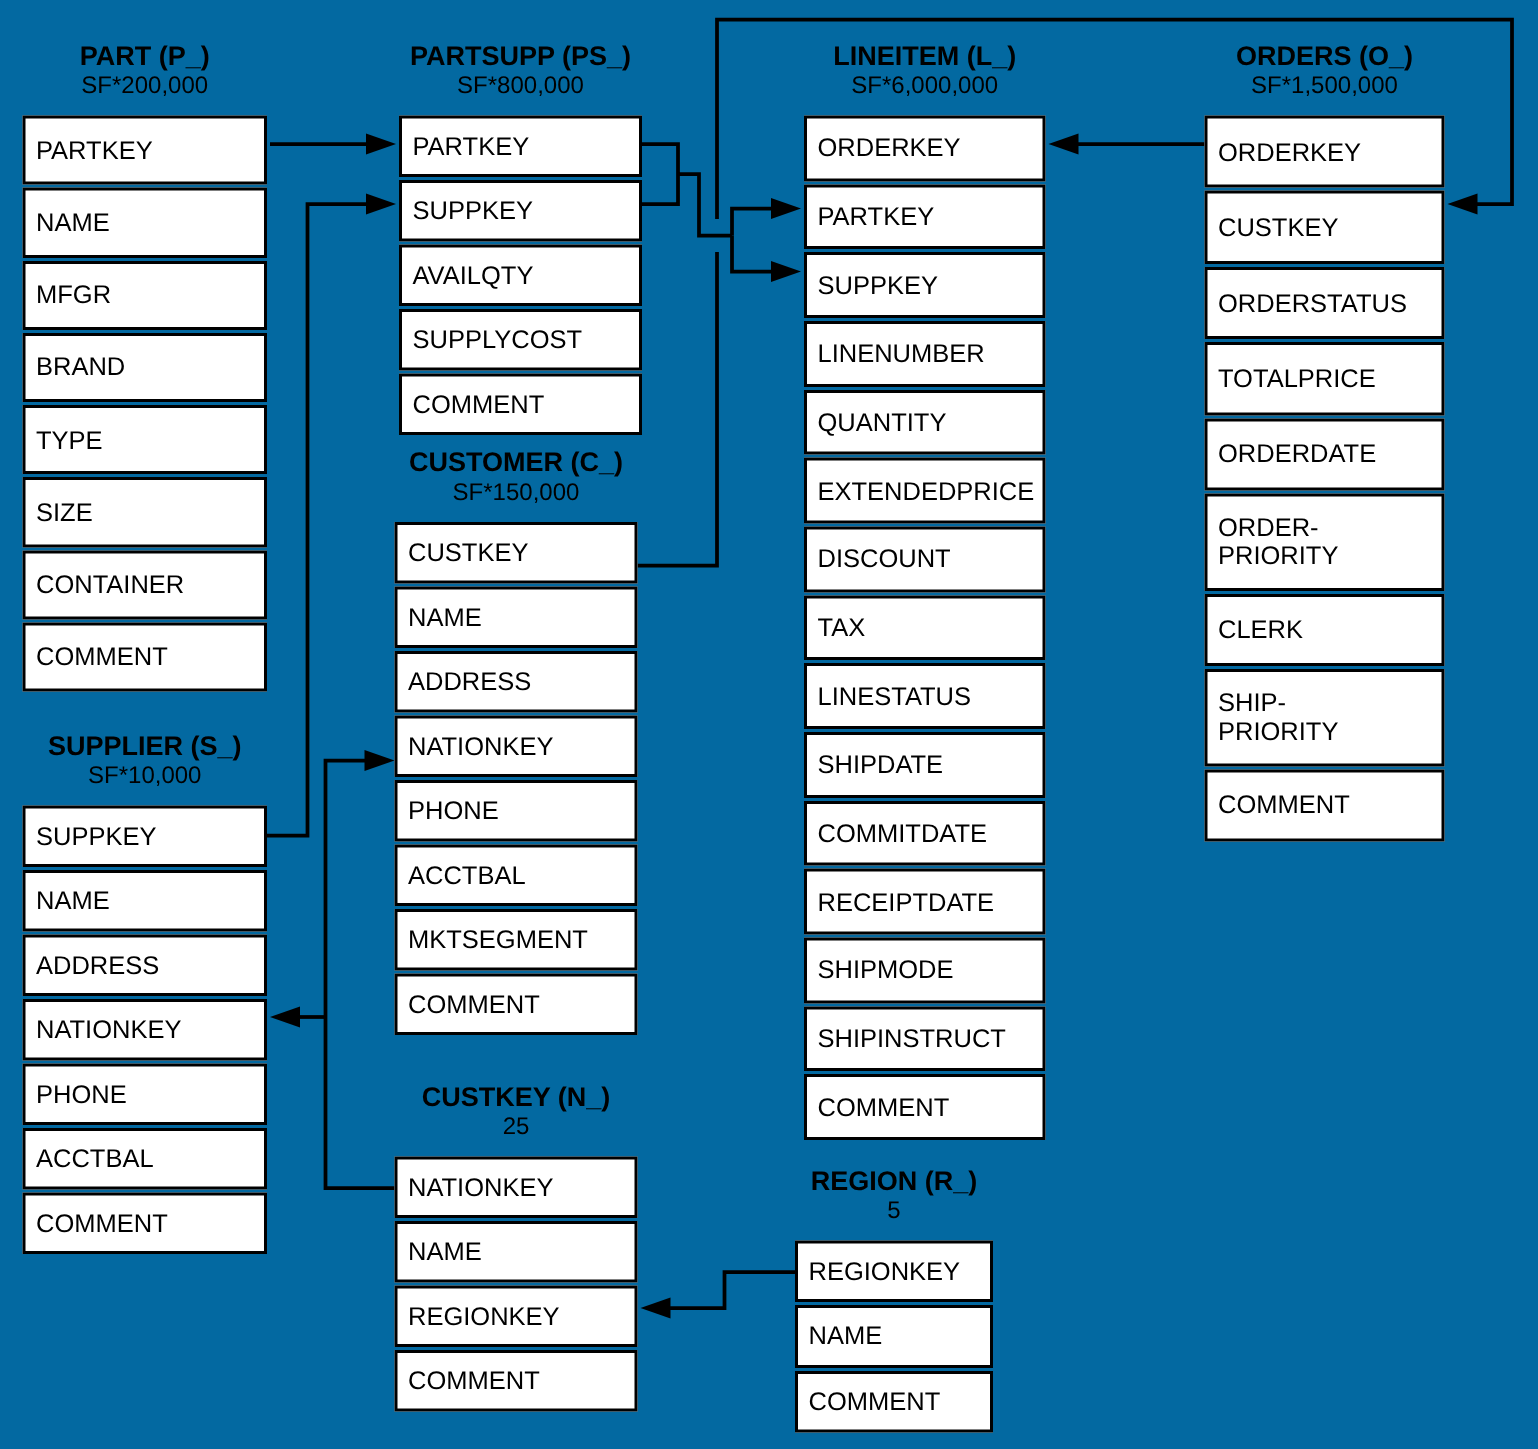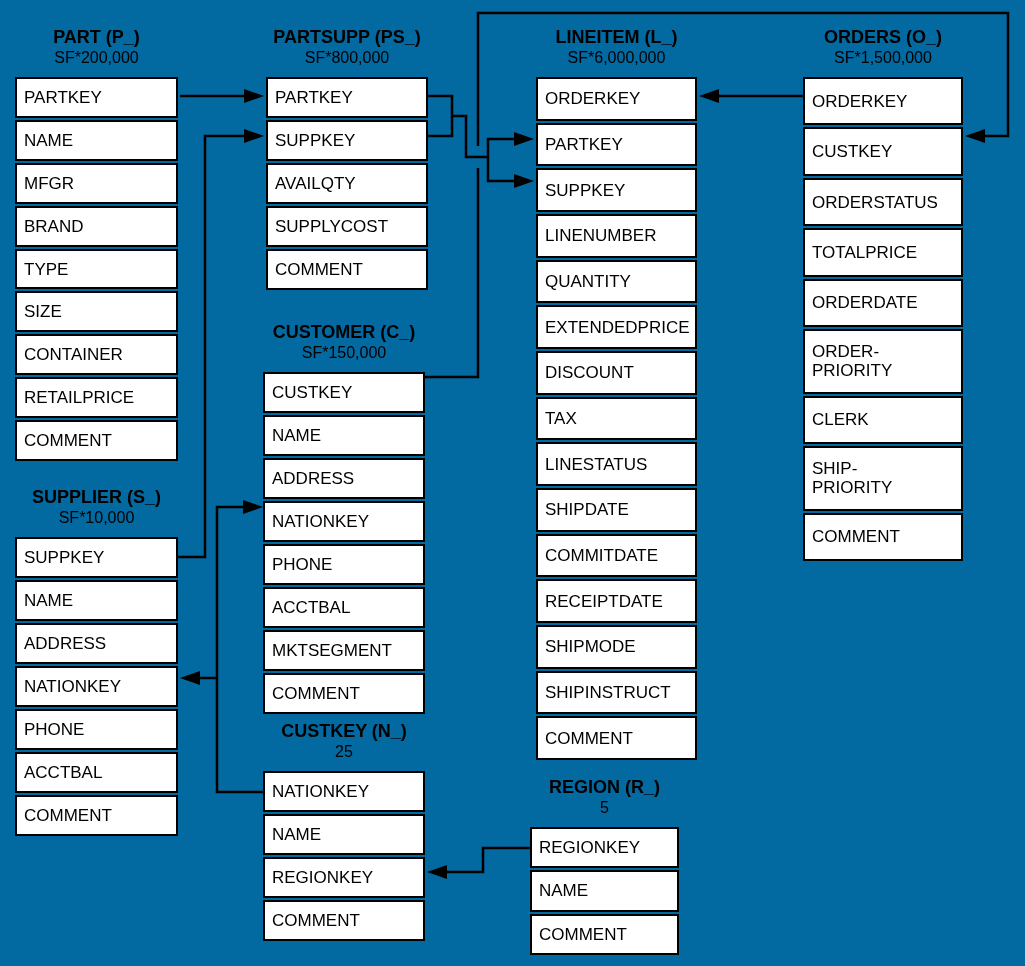--- a/index.html
+++ b/index.html
@@ -119,21 +119,20 @@
           <div class="c">SF*200,000</div>
         </div>
         <div class="box">
           <div class="row">PARTKEY</div>
           <div class="row">NAME</div>
           <div class="row">MFGR</div>
           <div class="row">BRAND</div>
           <div class="row">TYPE</div>
           <div class="row">SIZE</div>
           <div class="row">CONTAINER</div>
-          <div class="row">RETAILPRICE</div>
           <div class="row">COMMENT</div>
         </div>
       </div>
       <div class="tbl" style="left: 266px; top: 77px; width: 162px; height: 213px;">
         <div class="hdr">
           <div class="t">PARTSUPP (PS_)</div>
           <div class="c">SF*800,000</div>
         </div>
         <div class="box">
           <div class="row">PARTKEY</div>
@@ -178,21 +177,21 @@
           <div class="row">TOTALPRICE</div>
           <div class="row">ORDERDATE</div>
           <div class="row tall">ORDER-
 PRIORITY</div>
           <div class="row">CLERK</div>
           <div class="row tall">SHIP-
 PRIORITY</div>
           <div class="row">COMMENT</div>
         </div>
       </div>
-      <div class="tbl" style="left: 263px; top: 372px; width: 162px; height: 342px;">
+      <div class="tbl" style="left: 263px; top: 348px; width: 162px; height: 342px;">
         <div class="hdr">
           <div class="t">CUSTOMER (C_)</div>
           <div class="c">SF*150,000</div>
         </div>
         <div class="box">
           <div class="row">CUSTKEY</div>
           <div class="row">NAME</div>
           <div class="row">ADDRESS</div>
           <div class="row">NATIONKEY</div>
           <div class="row">PHONE</div>
@@ -221,21 +220,21 @@
           <div class="t">CUSTKEY (N_)</div>
           <div class="c">25</div>
         </div>
         <div class="box">
           <div class="row">NATIONKEY</div>
           <div class="row">NAME</div>
           <div class="row">REGIONKEY</div>
           <div class="row">COMMENT</div>
         </div>
       </div>
-      <div class="tbl" style="left: 530px; top: 827px; width: 149px; height: 128px;">
+      <div class="tbl" style="left: 530px; top: 827px; width: 132px; height: 128px;">
         <div class="hdr">
           <div class="t">REGION (R_)</div>
           <div class="c">5</div>
         </div>
         <div class="box">
           <div class="row">REGIONKEY</div>
           <div class="row">NAME</div>
           <div class="row">COMMENT</div>
         </div>
       </div>

